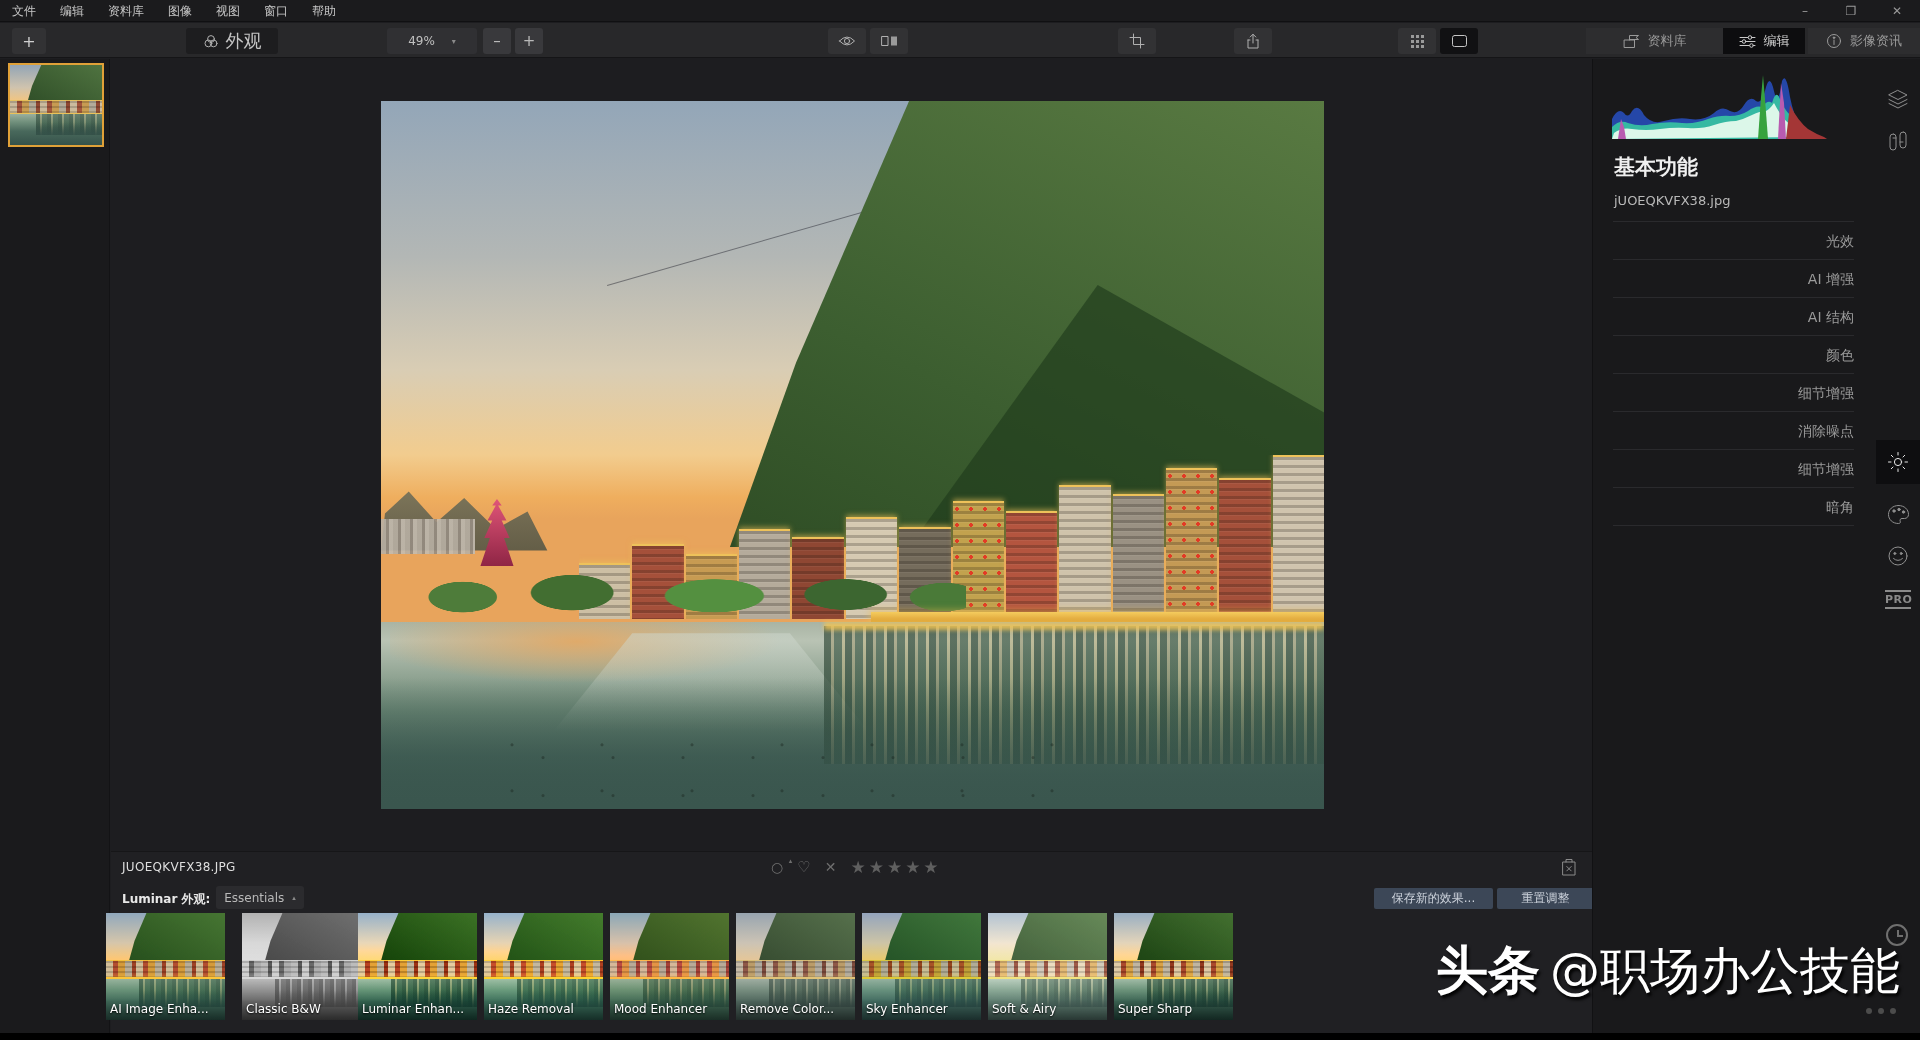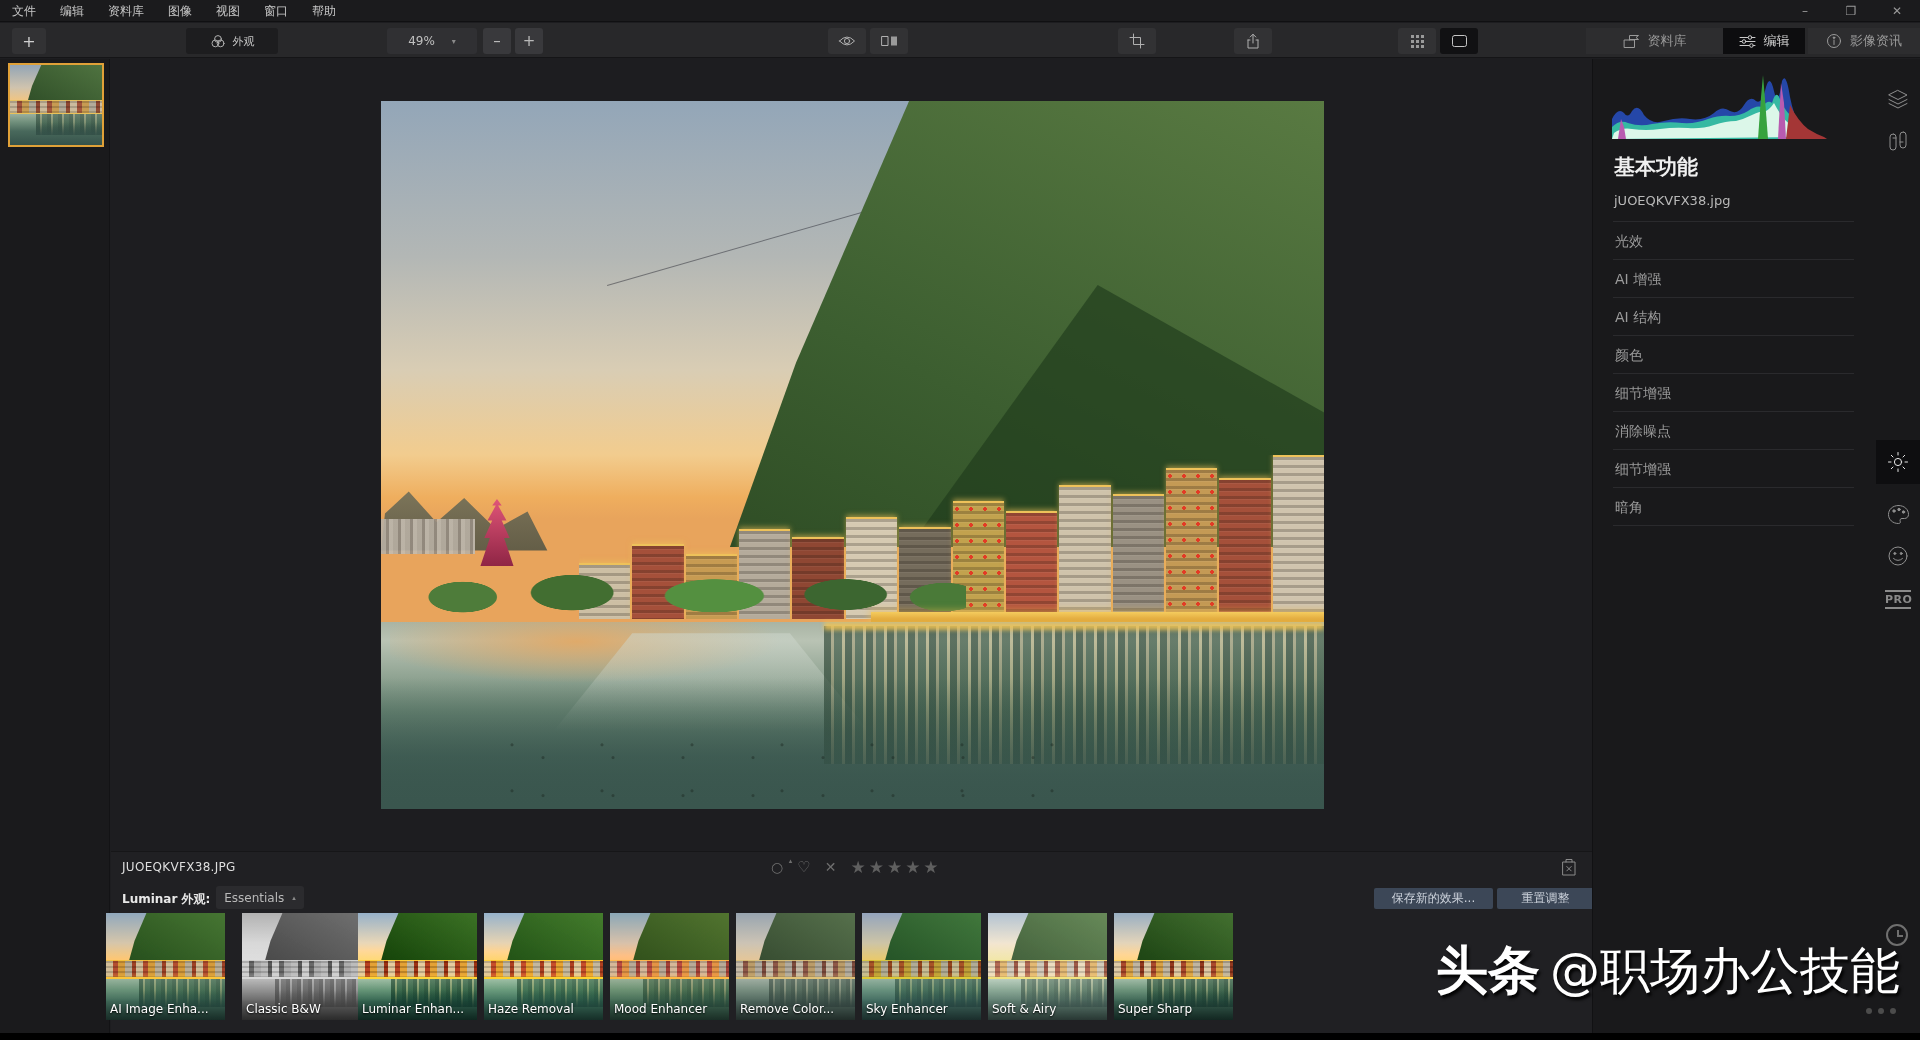--- a/index.html
+++ b/index.html
@@ -7,21 +7,21 @@
   .app{position:relative;width:1920px;height:1040px;background:#1d1d20;overflow:hidden;user-select:none;}
 
   
   .menubar{position:absolute;left:0;top:0;width:1920px;height:22px;background:#1b1b1d;border-bottom:1px solid #101012;display:flex;align-items:center;}
   .menu-item{padding:0 12px;font-size:12px;color:#c6c6c6;line-height:22px;cursor:default;}
   .winctl{position:absolute;top:0;height:22px;width:46px;text-align:center;color:#9a9a9a;font-size:12px;line-height:22px;}
   .winctl.min{left:1782px}.winctl.max{left:1828px}.winctl.close{left:1874px}
 
   
   .toolbar{position:absolute;left:0;top:23px;width:1920px;height:35px;background:#28282a;border-bottom:1px solid #151517;}
-  .tbtn{position:absolute;top:5px;height:26px;border-radius:3px;background:#323234;color:#b9b9b9;display:flex;align-items:center;justify-content:center;font-size:11px;gap:7px;}
+  .tbtn{position:absolute;top:5px;height:26px;border-radius:3px;background:#323234;color:#b9b9b9;display:flex;align-items:center;justify-content:center;font-size:18px;gap:7px;}
   .tbtn svg{display:block}
   .tb-add{left:12px;width:34px;font-size:16px;color:#cfcfcf;}
   .tb-looks{left:186px;width:92px;background:#1d1d1f;color:#c4c4c4;}
   .tb-zoom{left:387px;width:90px;background:#303033;font-size:12px;color:#c0c0c0;justify-content:center;}
   .tb-zoom .caret{font-size:8px;color:#8a8a8a;margin-left:10px;}
   .tb-zoomout{left:483px;width:28px;background:#39393c;font-size:15px;}
   .tb-zoomin{left:515px;width:28px;background:#39393c;font-size:15px;}
   .tb-eye{left:828px;width:38px;}
   .tb-compare{left:870px;width:38px;}
   .tb-crop{left:1118px;width:38px;}
@@ -106,21 +106,21 @@
   .preset:nth-of-type(2) .sc{filter:grayscale(1) brightness(1.08) contrast(1.05);}
   .preset:nth-of-type(3) .sc{filter:contrast(1.3) saturate(1.15);}
   .preset:nth-of-type(4) .sc{filter:saturate(1.35) contrast(1.1) brightness(1.05);}
   .preset:nth-of-type(5) .sc{filter:saturate(1.3) hue-rotate(-10deg);}
   .preset:nth-of-type(6) .sc{filter:saturate(.7);}
   .preset:nth-of-type(7) .sc{filter:saturate(1.25) hue-rotate(10deg);}
   .preset:nth-of-type(8) .sc{filter:brightness(1.22) saturate(.85) contrast(.92);}
   .preset:nth-of-type(9) .sc{filter:contrast(1.25);}
 
   
-  .rightpanel{position:absolute;left:1592px;top:59px;width:328px;height:981px;background:#19191b;border-left:1px solid #111113;}
+  .rightpanel{position:absolute;left:1592px;top:59px;width:328px;height:981px;background:#19191b;border-left:1px solid #111113;text-align:right;}
   .histogram{position:absolute;left:19px;top:10px;width:217px;height:70px;}
   .rp-title{position:absolute;left:21px;top:94px;font-size:21px;font-weight:600;color:#f0f0f0;}
   .rp-file{position:absolute;left:21px;top:134px;font-size:13px;color:#b9b9b9;}
   .flt-list{position:absolute;left:20px;top:162px;width:241px;border-top:1px solid #2a2a2d;}
   .flt-row{height:38px;line-height:38px;font-size:14px;color:#9b9b9b;border-bottom:1px solid #2a2a2d;padding-left:2px;}
 
   
   .rail{position:absolute;left:1876px;top:59px;width:44px;height:981px;}
   .rail-ic{position:absolute;left:0;width:44px;height:44px;display:flex;align-items:center;justify-content:center;color:#8f8f8f;}
   .rail-ic.sel{background:#0e0e10;}

